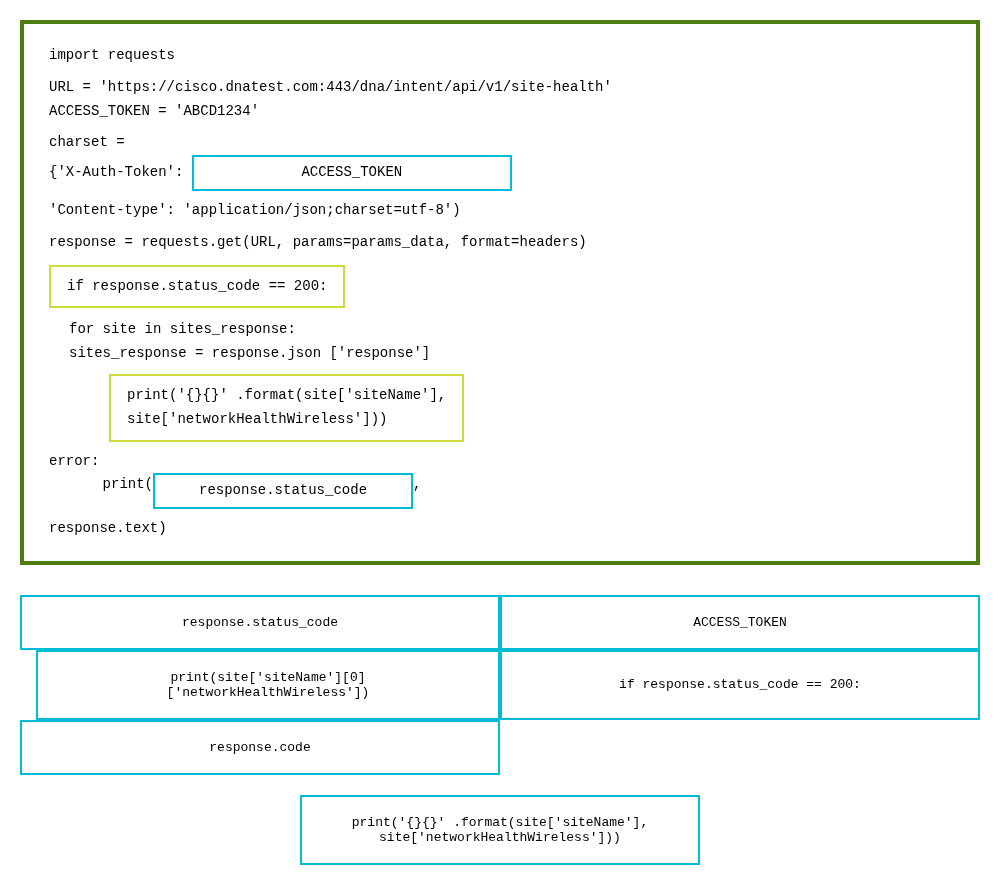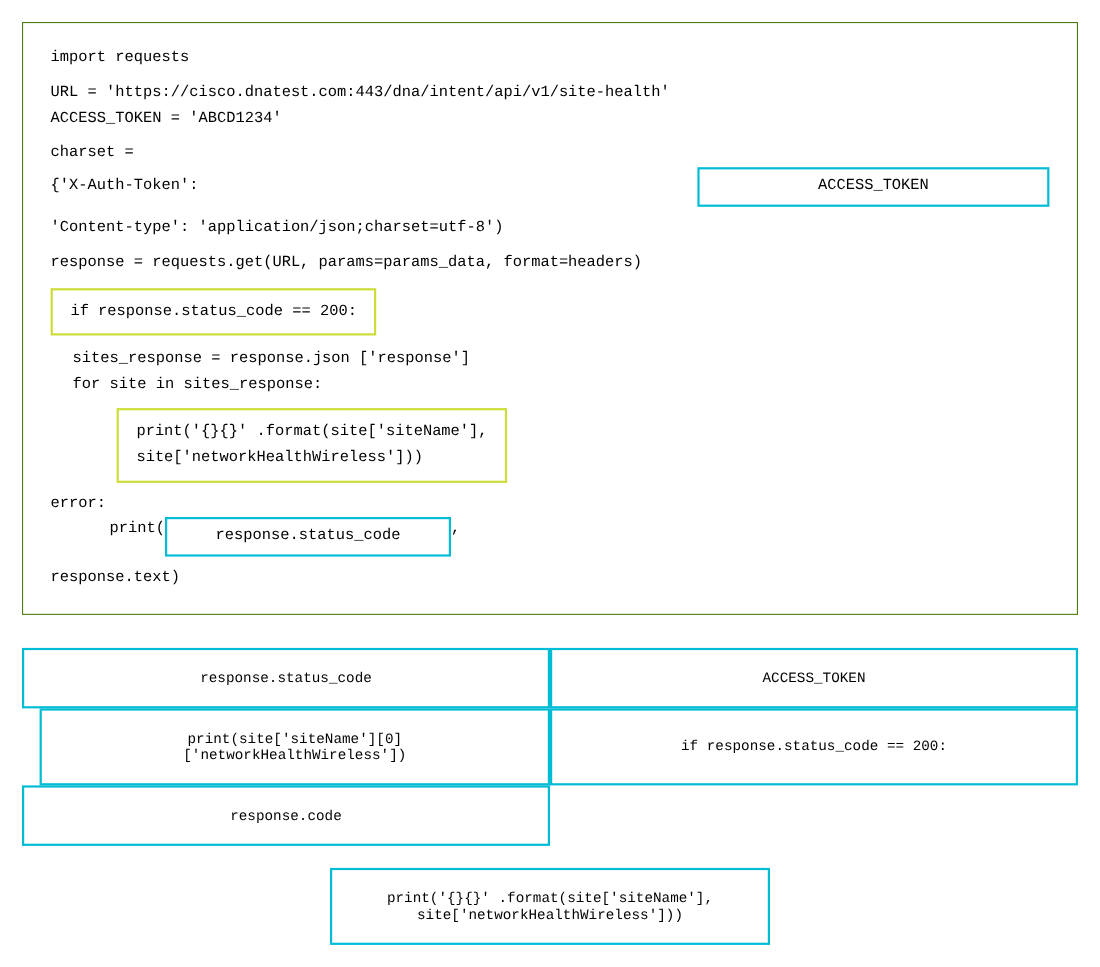--- a/index.html
+++ b/index.html
@@ -10,21 +10,21 @@
     body {
       background: #ffffff;
       font-family: 'Courier New', Courier, monospace;
       font-size: 14px;
       padding: 20px;
       width: 1000px;
       min-height: 879px;
     }
 
     .code-container {
-      border: 1px solid #4d7c0f;
+      border: 4px solid #4d7c0f;
       padding: 20px 25px;
       margin-bottom: 30px;
       background: #ffffff;
       line-height: 1.7;
     }
 
     .code-line {
       white-space: pre;
       display: flex;
       align-items: center;
@@ -143,21 +143,21 @@
   <div class="code-line">
     <span class="code-text">ACCESS_TOKEN = 'ABCD1234'</span>
   </div>
 
   <div class="spacer"></div>
 
   <div class="code-line">
     <span class="code-text">charset =</span>
   </div>
 
-  <div class="code-line" style="align-items:center;justify-content:space-between;">
+  <div class="code-line" style="align-items:center;">
     <span class="code-text">{'X-Auth-Token': </span>
     <span class="highlight-box highlight-box-large">ACCESS_TOKEN</span>
   </div>
 
   <div class="spacer"></div>
 
   <div class="code-line">
     <span class="code-text">'Content-type': 'application/json;charset=utf-8')</span>
   </div>
 
@@ -167,25 +167,25 @@
     <span class="code-text">response = requests.get(URL, params=params_data, format=headers)</span>
   </div>
 
   <div style="margin: 6px 0;">
     <div class="if-block">
       <span class="code-text">if response.status_code == 200:</span>
     </div>
   </div>
 
   <div class="code-line indent1">
+    <span class="code-text">for site in sites_response:</span>
+  </div>
+
+  <div class="code-line indent1">
     <span class="code-text">sites_response = response.json ['response']</span>
-  </div>
-
-  <div class="code-line indent1">
-    <span class="code-text">for site in sites_response:</span>
   </div>
 
   <div style="margin: 4px 0 4px 60px;">
     <div class="print-block">
       <span class="code-text">print('{}{}' .format(site['siteName'],</span><br>
       <span class="code-text">site['networkHealthWireless']))</span>
     </div>
   </div>
 
   <div class="code-line">

